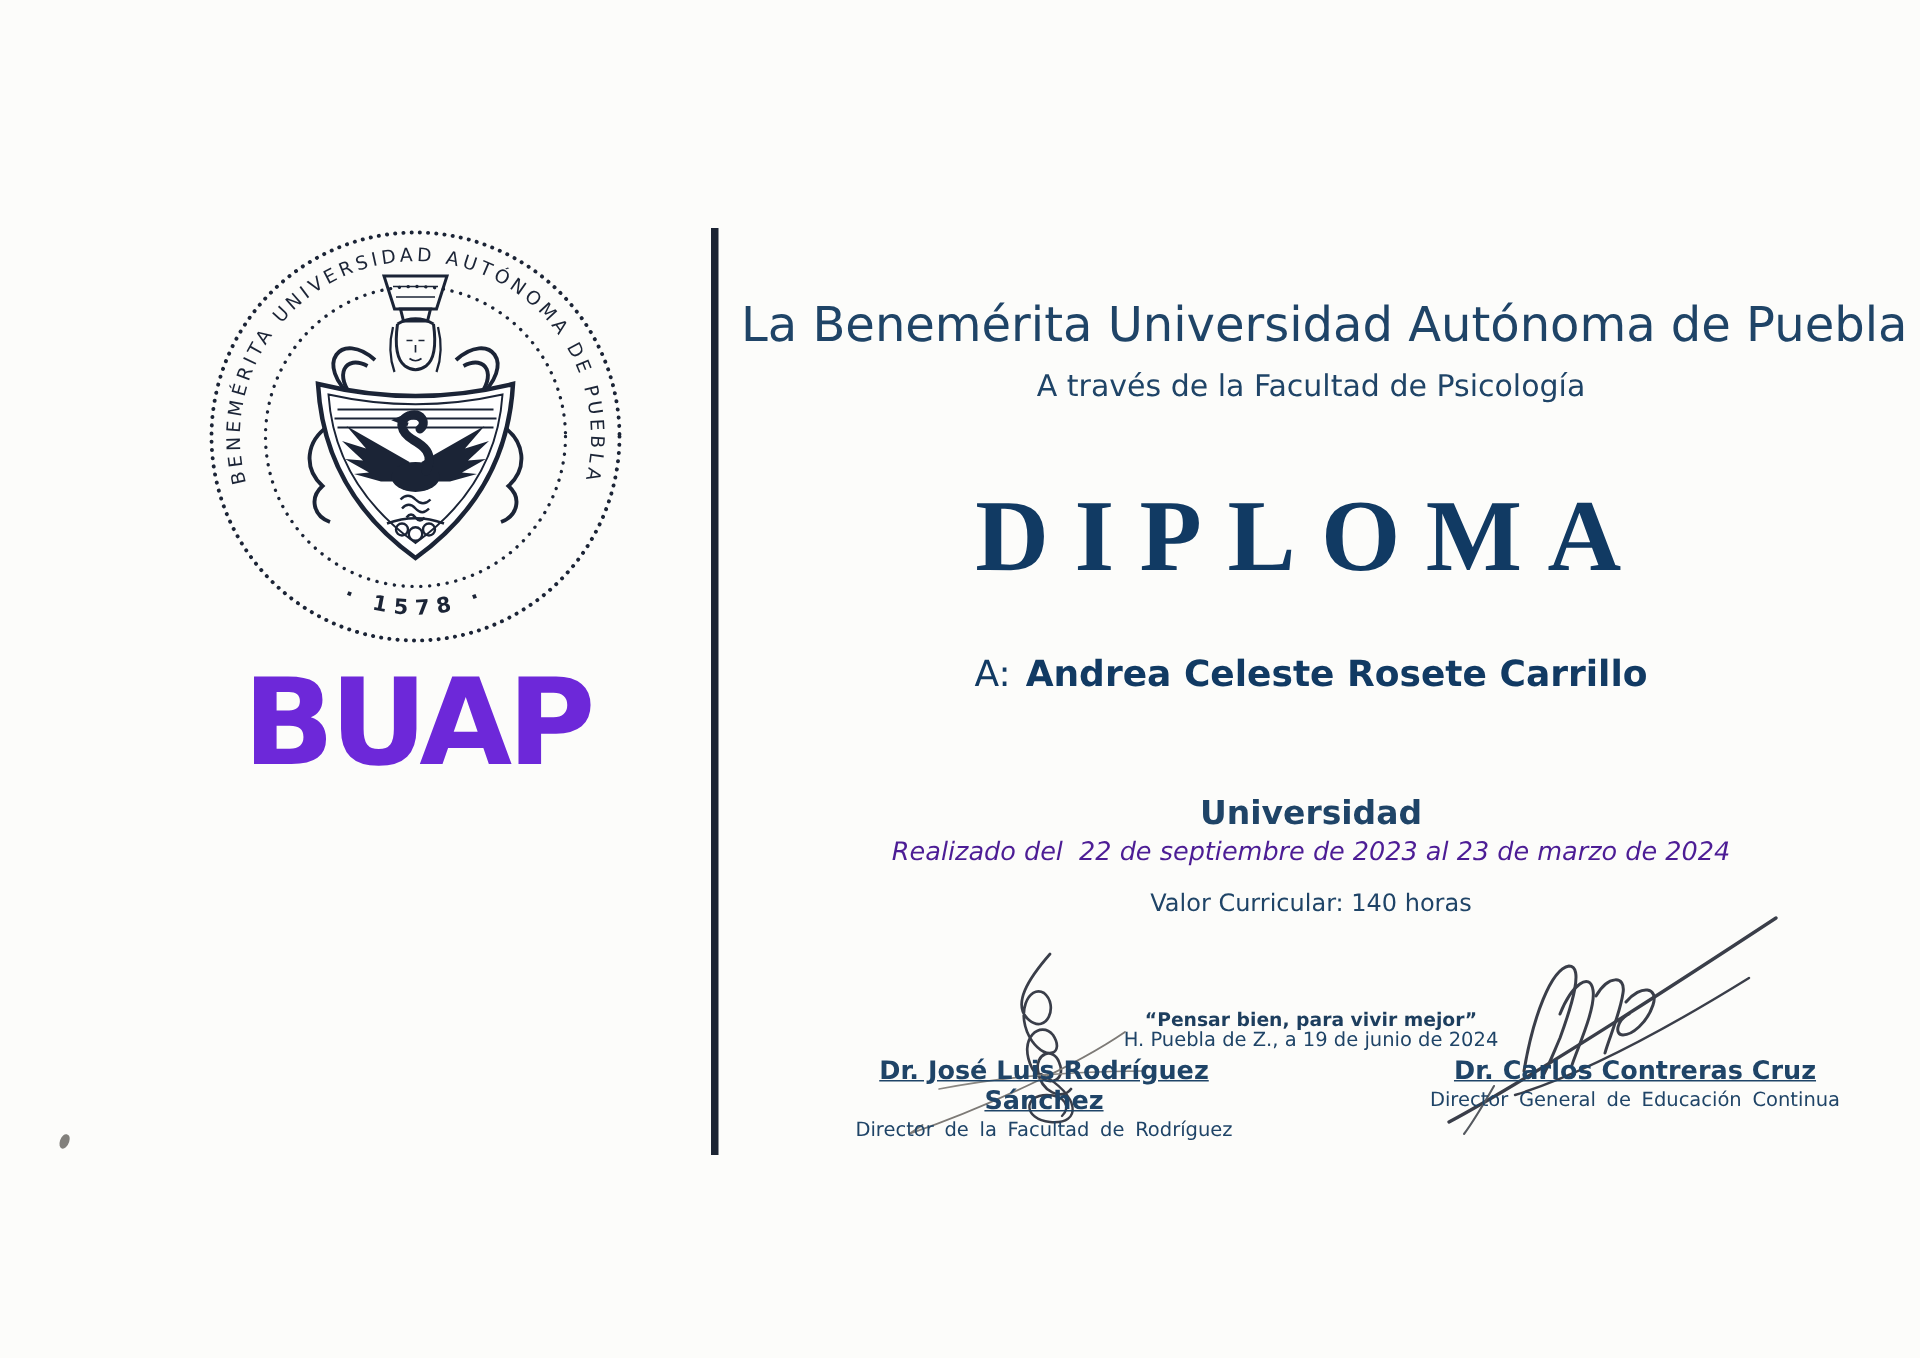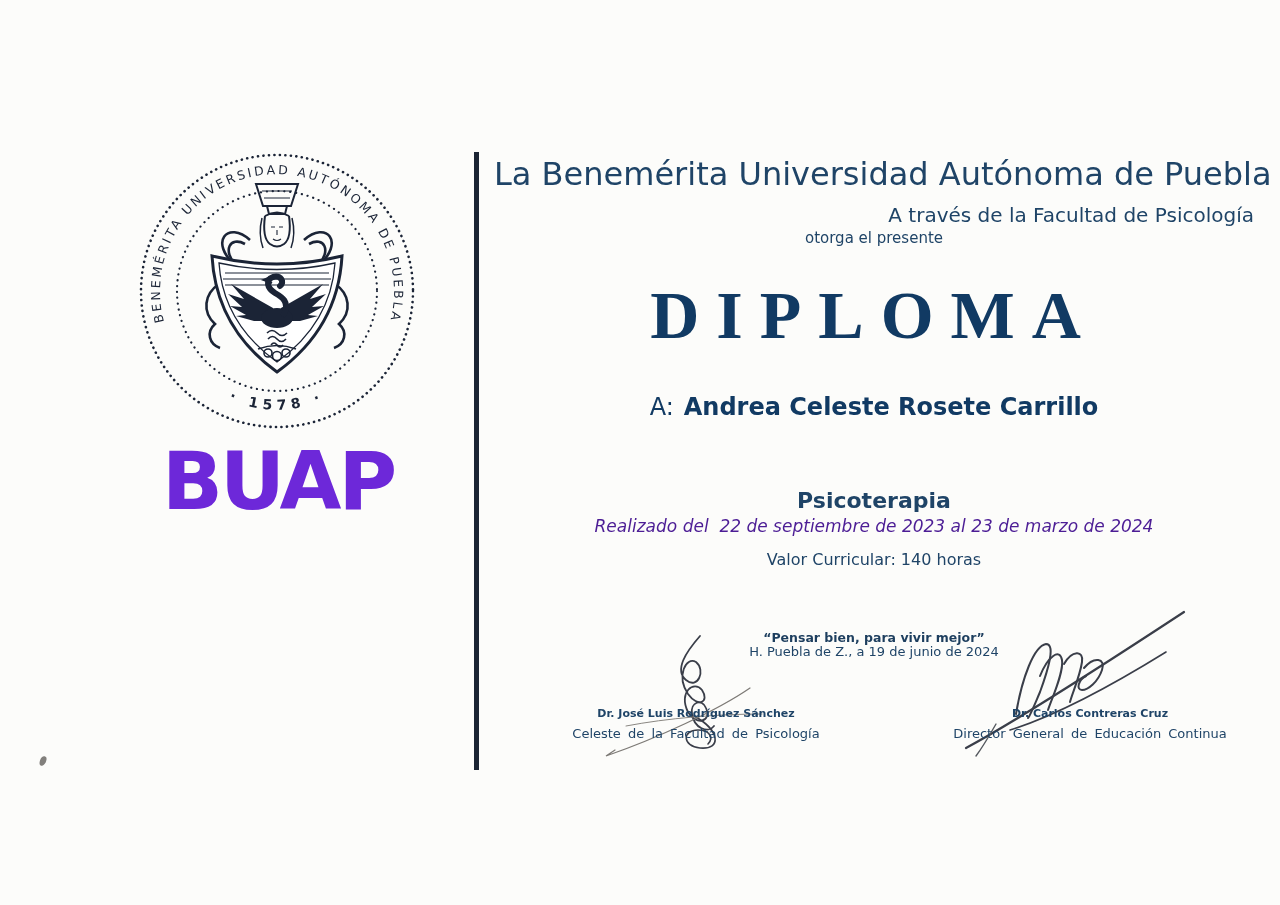--- a/index.html
+++ b/index.html
@@ -15,44 +15,44 @@
   .wordmark {
     left:40px; top:442px; width:476px; text-align:center;
     font-size:80px; font-weight:bold; letter-spacing:-3px; line-height:1;
     color:#6d28d9;
   }
 
   
   .divider { left:474px; top:152px; width:5px; height:618px; background:#1b2433; }
 
   
-  .rcol { left:494px; width:760px; text-align:center; white-space:nowrap; }
+  .rcol { left:494px; width:760px; text-align:center; white-space:nowrap;margin-top:42px; }
   .university  { top:155px; font-size:32px; color:#1f4467; }
-  .faculty     { top:203px; font-size:20px; color:#1f4467;text-align:right; }
+  .faculty     { top:203px; font-size:20px; color:#1f4467; }
   .grant       { top:229px; font-size:15px; color:#1f4467; }
   .title {
     top:276px; font-size:68px; font-weight:bold; letter-spacing:17px;
     color:#113a63;
     font-family:Liberation Serif, serif;
   }
   .recipient   { top:393px; font-size:24px; color:#113a63; }
   .recipient .prefix { font-weight:normal; margin-right:10px; }
   .recipient .name   { font-weight:bold; }
   .completion  { top:462px; font-size:17px; color:#1f4467; }
   .program     { top:488px; font-size:22px; font-weight:bold; color:#1f4467; }
   .period      { top:516px; font-size:17px; color:#4c1d95; white-space:pre;font-style:italic; }
   .credit      { top:550px; font-size:16px; color:#1f4467; }
   .motto       { top:630px; font-size:12.5px; font-weight:bold; color:#1d3e5e; }
   .placedate   { top:644px; font-size:13px; color:#1f4467; }
 
   
   .sig-block { top:704px; width:300px; text-align:center; color:#1f4467; }
   .sig-left  { left:546px; }
   .sig-right { left:940px; }
-  .sig-name  { font-size:11px; font-weight:bold; line-height:20px; }
+  .sig-name  { font-size:17px; font-weight:bold; line-height:20px;text-decoration:underline; }
   .sig-title { font-size:13px; line-height:19px; word-spacing:3px; }
   .scribble-left  { left:598px; top:630px; width:200px; height:135px; }
   .scribble-right { left:952px; top:606px; width:240px; height:152px; }
 
   
   .speck {
     left:40px; top:756px; width:6px; height:10px; background:#63605c;
     border-radius:50% 40% 55% 45%; transform:rotate(18deg); opacity:.8;
   }
 </style>
@@ -122,30 +122,29 @@
   </div>
 
   <div class="abs wordmark">BUAP</div>
 
   <div class="abs divider"></div>
 
   <div class="abs rcol university">La Benemérita Universidad Autónoma de Puebla</div>
 
   <div class="abs rcol faculty">A través de la Facultad de Psicología</div>
 
-  <div class="abs rcol grant">otorga el presente</div>
 
   <div class="abs rcol title">DIPLOMA</div>
 
   <div class="abs rcol recipient">
     <span class="prefix">A:</span><span class="name">Andrea Celeste Rosete Carrillo</span>
   </div>
 
 
-  <div class="abs rcol program">Psicoterapia</div>
+  <div class="abs rcol program">Universidad</div>
 
   <div class="abs rcol period">Realizado del  22 de septiembre de 2023 al 23 de marzo de 2024</div>
 
   <div class="abs rcol credit">Valor Curricular: 140 horas</div>
 
   <div class="abs rcol motto">“Pensar bien, para vivir mejor”</div>
 
   <div class="abs rcol placedate">H. Puebla de Z., a 19 de junio de 2024</div>
 
   <svg class="abs scribble-left" viewBox="0 0 200 135">
@@ -166,21 +165,21 @@
       <path stroke="#3a3e49" stroke-width="2" d="M 88,70 C 96,50 108,42 110,54 C 112,66 100,92 96,104"></path>
       <path stroke="#3a3e49" stroke-width="2" d="M 112,58 C 120,44 132,44 130,56 C 128,70 120,88 118,96"></path>
       <path stroke="#3a3e49" stroke-width="2" d="M 132,62 C 142,50 154,52 150,64 C 146,76 136,84 130,84 C 124,84 126,74 134,70"></path>
       <path stroke="#3a3e49" stroke-width="1.6" d="M 58,124 C 110,108 172,72 214,46"></path>
       <path stroke="#55595f" stroke-width="1.4" d="M 44,118 C 36,132 30,142 24,150"></path>
     </g>
   </svg>
 
   <div class="abs sig-block sig-left">
     <div class="sig-name">Dr. José Luis Rodríguez Sánchez</div>
-    <div class="sig-title">Celeste de la Facultad de Psicología</div>
+    <div class="sig-title">Director de la Facultad de Rodríguez</div>
   </div>
 
   <div class="abs sig-block sig-right">
     <div class="sig-name">Dr. Carlos Contreras Cruz</div>
     <div class="sig-title">Director General de Educación Continua</div>
   </div>
 
   <div class="abs speck"></div>
 
 </div>

